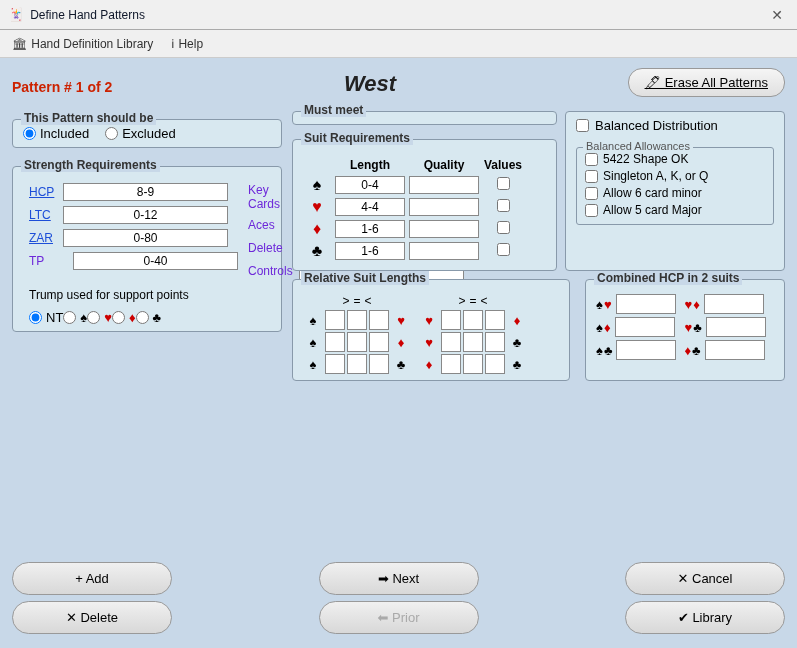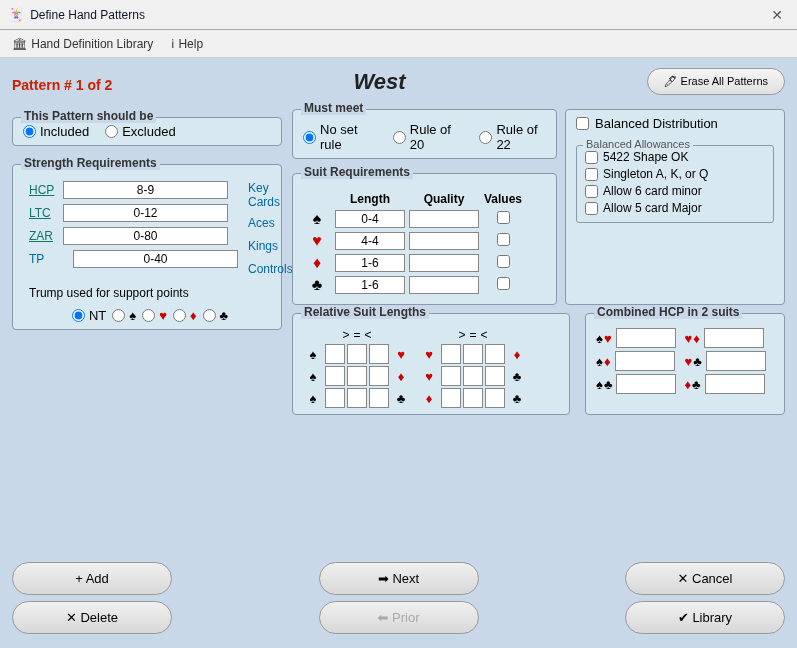--- a/index.html
+++ b/index.html
@@ -117,46 +117,44 @@
     .strength-box {
       margin-top: 8px;
       padding-left: 16px;
     }
     .strength-row {
       display: flex;
       align-items: center;
       gap: 6px;
     }
     .strength-link {
-      color: #0f766e;
+      color: #1d4ed8;
       text-decoration: underline;
       cursor: pointer;
       font-size: 12px;
       min-width: 28px;
     }
     .strength-val {
       border: 1px solid #888;
       background: white;
       padding: 1px 4px;
       font-size: 12px;
       min-width: 36px;
       text-align: center;
     }
     .strength-label {
       font-size: 12px;
-      color: #0369a1;
+      color: #6d28d9;
       min-width: 38px;
     }
     .trump-row {
       display: flex;
       align-items: center;
-      gap: 6px;
       margin-top: 8px;
       flex-wrap: wrap;
-      justify-content: center;
     }
     
     .must-meet-row {
       display: flex;
       gap: 20px;
       align-items: center;
       margin-top: 6px;
     }
     
     .suit-req-box {
@@ -228,24 +226,25 @@
       margin-bottom: 3px;
       font-size: 12px;
     }
     
     .erase-btn {
       background: linear-gradient(to bottom, #f5f5f5, #e0e0e0);
       border: 1px solid #999;
       border-radius: 14px;
       padding: 6px 16px;
       cursor: pointer;
-      font-size: 11px;
+      font-size: 13px;
       display: flex;
       align-items: center;
       gap: 4px;
+      text-decoration: underline;
     }
     
     .west-title {
       font-size: 22px;
       font-style: italic;
       font-weight: bold;
       color: #222;
       text-align: center;
     }
     
@@ -432,21 +431,21 @@
             <div style="display:flex; flex-direction:column; gap:5px;">
               <div class="strength-row">
                 <span class="strength-label">Key Cards</span>
                 <input class="strength-val" type="text" value="0-5" style="">
               </div>
               <div class="strength-row">
                 <span class="strength-label">Aces</span>
                 <input class="strength-val" type="text" value="0-4" style="">
               </div>
               <div class="strength-row">
-                <span class="strength-label">Kings</span>
+                <span class="strength-label">Delete</span>
                 <input class="strength-val" type="text" value="0-4" style="">
               </div>
               <div class="strength-row">
                 <span class="strength-label">Controls</span>
                 <input class="strength-val" type="text" value="0-12" style="">
               </div>
             </div>
           </div>
 
           <div style="margin-top:8px; font-size:12px;">
@@ -478,34 +477,20 @@
       </div>
 
       <div style="display:flex; flex-direction:column; gap:8px; flex:1;">
 
         <div style="display:flex; gap:8px;">
 
           <div style="display:flex; flex-direction:column; gap:8px; flex:1;">
 
             <div class="panel-box">
               <div class="panel-label">Must meet</div>
-              <div class="must-meet-row">
-                <label class="radio-item">
-                  <input type="radio" name="must_meet" checked="" style="">
-                  <span>No set rule</span>
-                </label>
-                <label class="radio-item">
-                  <input type="radio" name="must_meet" style="">
-                  <span>Rule of 20</span>
-                </label>
-                <label class="radio-item">
-                  <input type="radio" name="must_meet" style="">
-                  <span>Rule of 22</span>
-                </label>
-              </div>
             </div>
 
             <div class="panel-box suit-req-box">
               <div class="panel-label">Suit Requirements</div>
               <div class="suit-table">
                 <div class="suit-headers">
                   <div></div>
                   <div>Length</div>
                   <div>Quality</div>
                   <div>Values</div>

